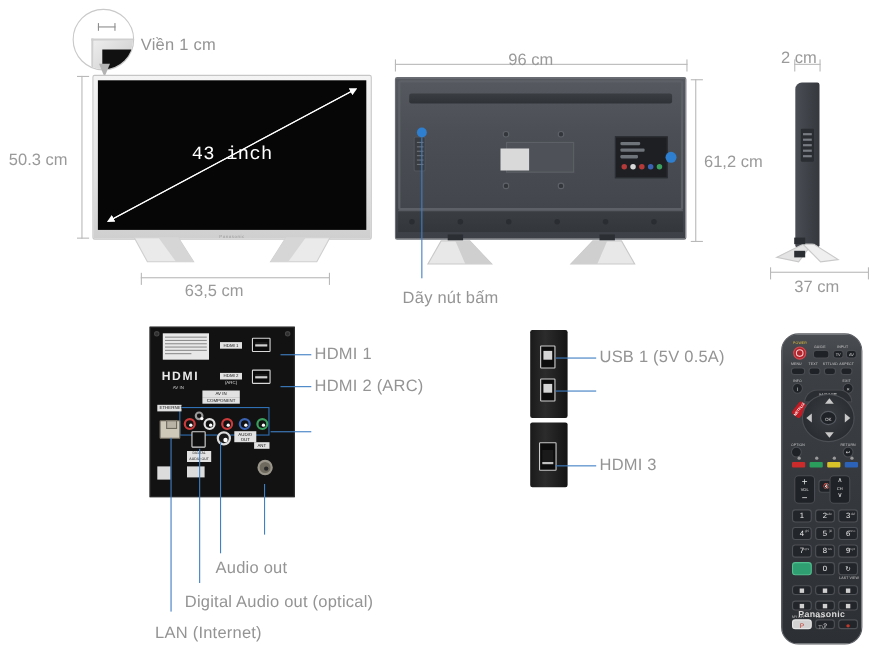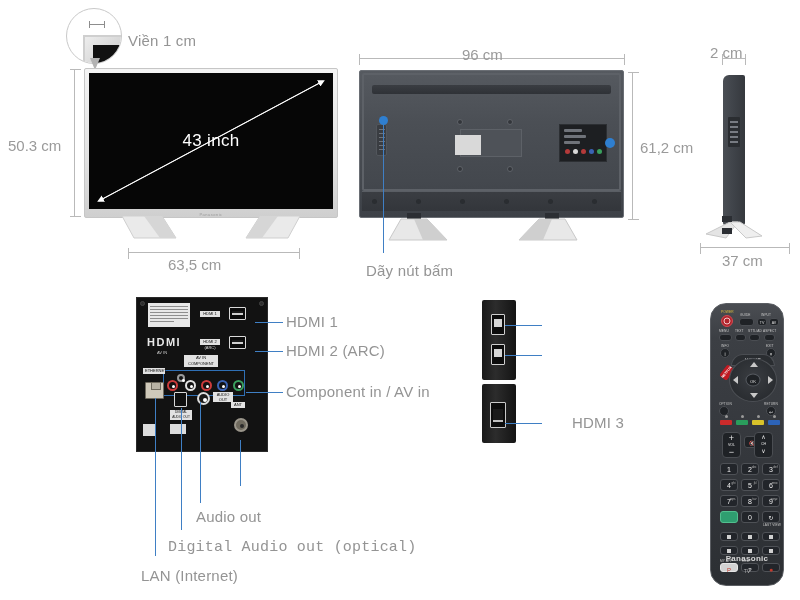--- a/index.html
+++ b/index.html
@@ -44,20 +44,21 @@
   #front-tv { position: absolute; left: 84px; top: 68px; width: 254px; height: 150px; }
   #front-bezel {
     position: absolute; inset: 0;
     background: linear-gradient(180deg,#f4f4f4 0%, #e2e2e2 60%, #cfcfcf 100%);
     border: 1px solid #c6c6c6; border-radius: 2px;
     padding: 4px;
   }
   #front-screen {
     position: absolute; left: 4px; top: 4px; right: 4px; bottom: 8px;
     background: #060606;
+    font-family: Liberation Mono, monospace;
   }
   #front-brand {
     position: absolute; left: 50%; bottom: 0px; transform: translateX(-50%);
     font-size: 4px; color: #9a9a9a; letter-spacing: .5px;
   }
   #screen-size {
     position: absolute; left: 0; right: 0; top: 50%; transform: translateY(-50%);
     text-align: center; color: #fff; font-size: 17px; letter-spacing: .3px;
   }
   .diag-svg { position: absolute; left: 0; top: 0; width: 100%; height: 100%; }
@@ -533,49 +534,49 @@
     <div class="pp-smallsticker" style="left:33px; top:126px; width:16px; height:10px;"></div>
   </div>
 
   <div class="lead-h" style="left:255px; top:322px; width:28px;"></div>
   <div class="lbl" style="left:286px; top:313px;">HDMI 1</div>
 
   <div class="lead-h" style="left:255px; top:351px; width:28px;"></div>
   <div class="lbl" style="left:286px; top:342px;">HDMI 2 (ARC)</div>
 
   <div class="lead-h" style="left:246px; top:392px; width:37px;"></div>
-  <div class="lbl" style="left:286px; top:383px;">Component in / AV in</div>
 
   <div class="lead-v" style="left:240px; top:440px; height:46px;"></div>
 
   <div class="lead-v" style="left:200px; top:402px; height:101px;"></div>
   <div class="lbl" style="left:196px; top:508px;">Audio out</div>
 
   <div class="lead-v" style="left:181px; top:408px; height:122px;"></div>
-  <div class="lbl" style="left:168px; top:539px;font-family:Liberation Mono, monospace;">Digital Audio out (optical)</div>
+  <div class="lbl" style="left:168px; top:539px;">Digital Audio out (optical)</div>
 
   <div class="lead-v" style="left:155px; top:398px; height:158px;"></div>
   <div class="lbl" style="left:141px; top:567px;">LAN (Internet)</div>
 
   <div id="usbpanel">
     <div id="usb-top">
       <div class="usb-port" style="top:14px;"></div>
       <div class="usb-port" style="top:44px;"></div>
     </div>
     <div id="usb-bot">
       <div id="hdmi3-port"></div>
     </div>
   </div>
 
   <div class="lead-h" style="left:505px; top:325px; width:37px;"></div>
+  <div class="lbl" style="left:545px; top:316px;">USB 1 (5V 0.5A)</div>
 
   <div class="lead-h" style="left:505px; top:355px; width:37px;"></div>
 
   <div class="lead-h" style="left:505px; top:423px; width:37px;"></div>
-  <div class="lbl" style="left:572px; top:414px;">HDMI 3</div>
+  <div class="lbl" style="left:545px; top:414px;">HDMI 3</div>
 
   <div id="remote">
     <div id="remote-inner">
       <div class="rtxt" style="left:5px; top:0px; color:#e0c03a;">POWER</div>
       <div class="rk rk-round" id="rk-power" style="left:5px; top:5px; width:12px; height:12px;"></div>
 
       <div class="rtxt" style="left:24px; top:3px;">GUIDE</div>
       <div class="rk" style="left:23px; top:8px; width:15px; height:8px;"></div>
 
       <div class="rtxt" style="left:45px; top:3px;">INPUT</div>

